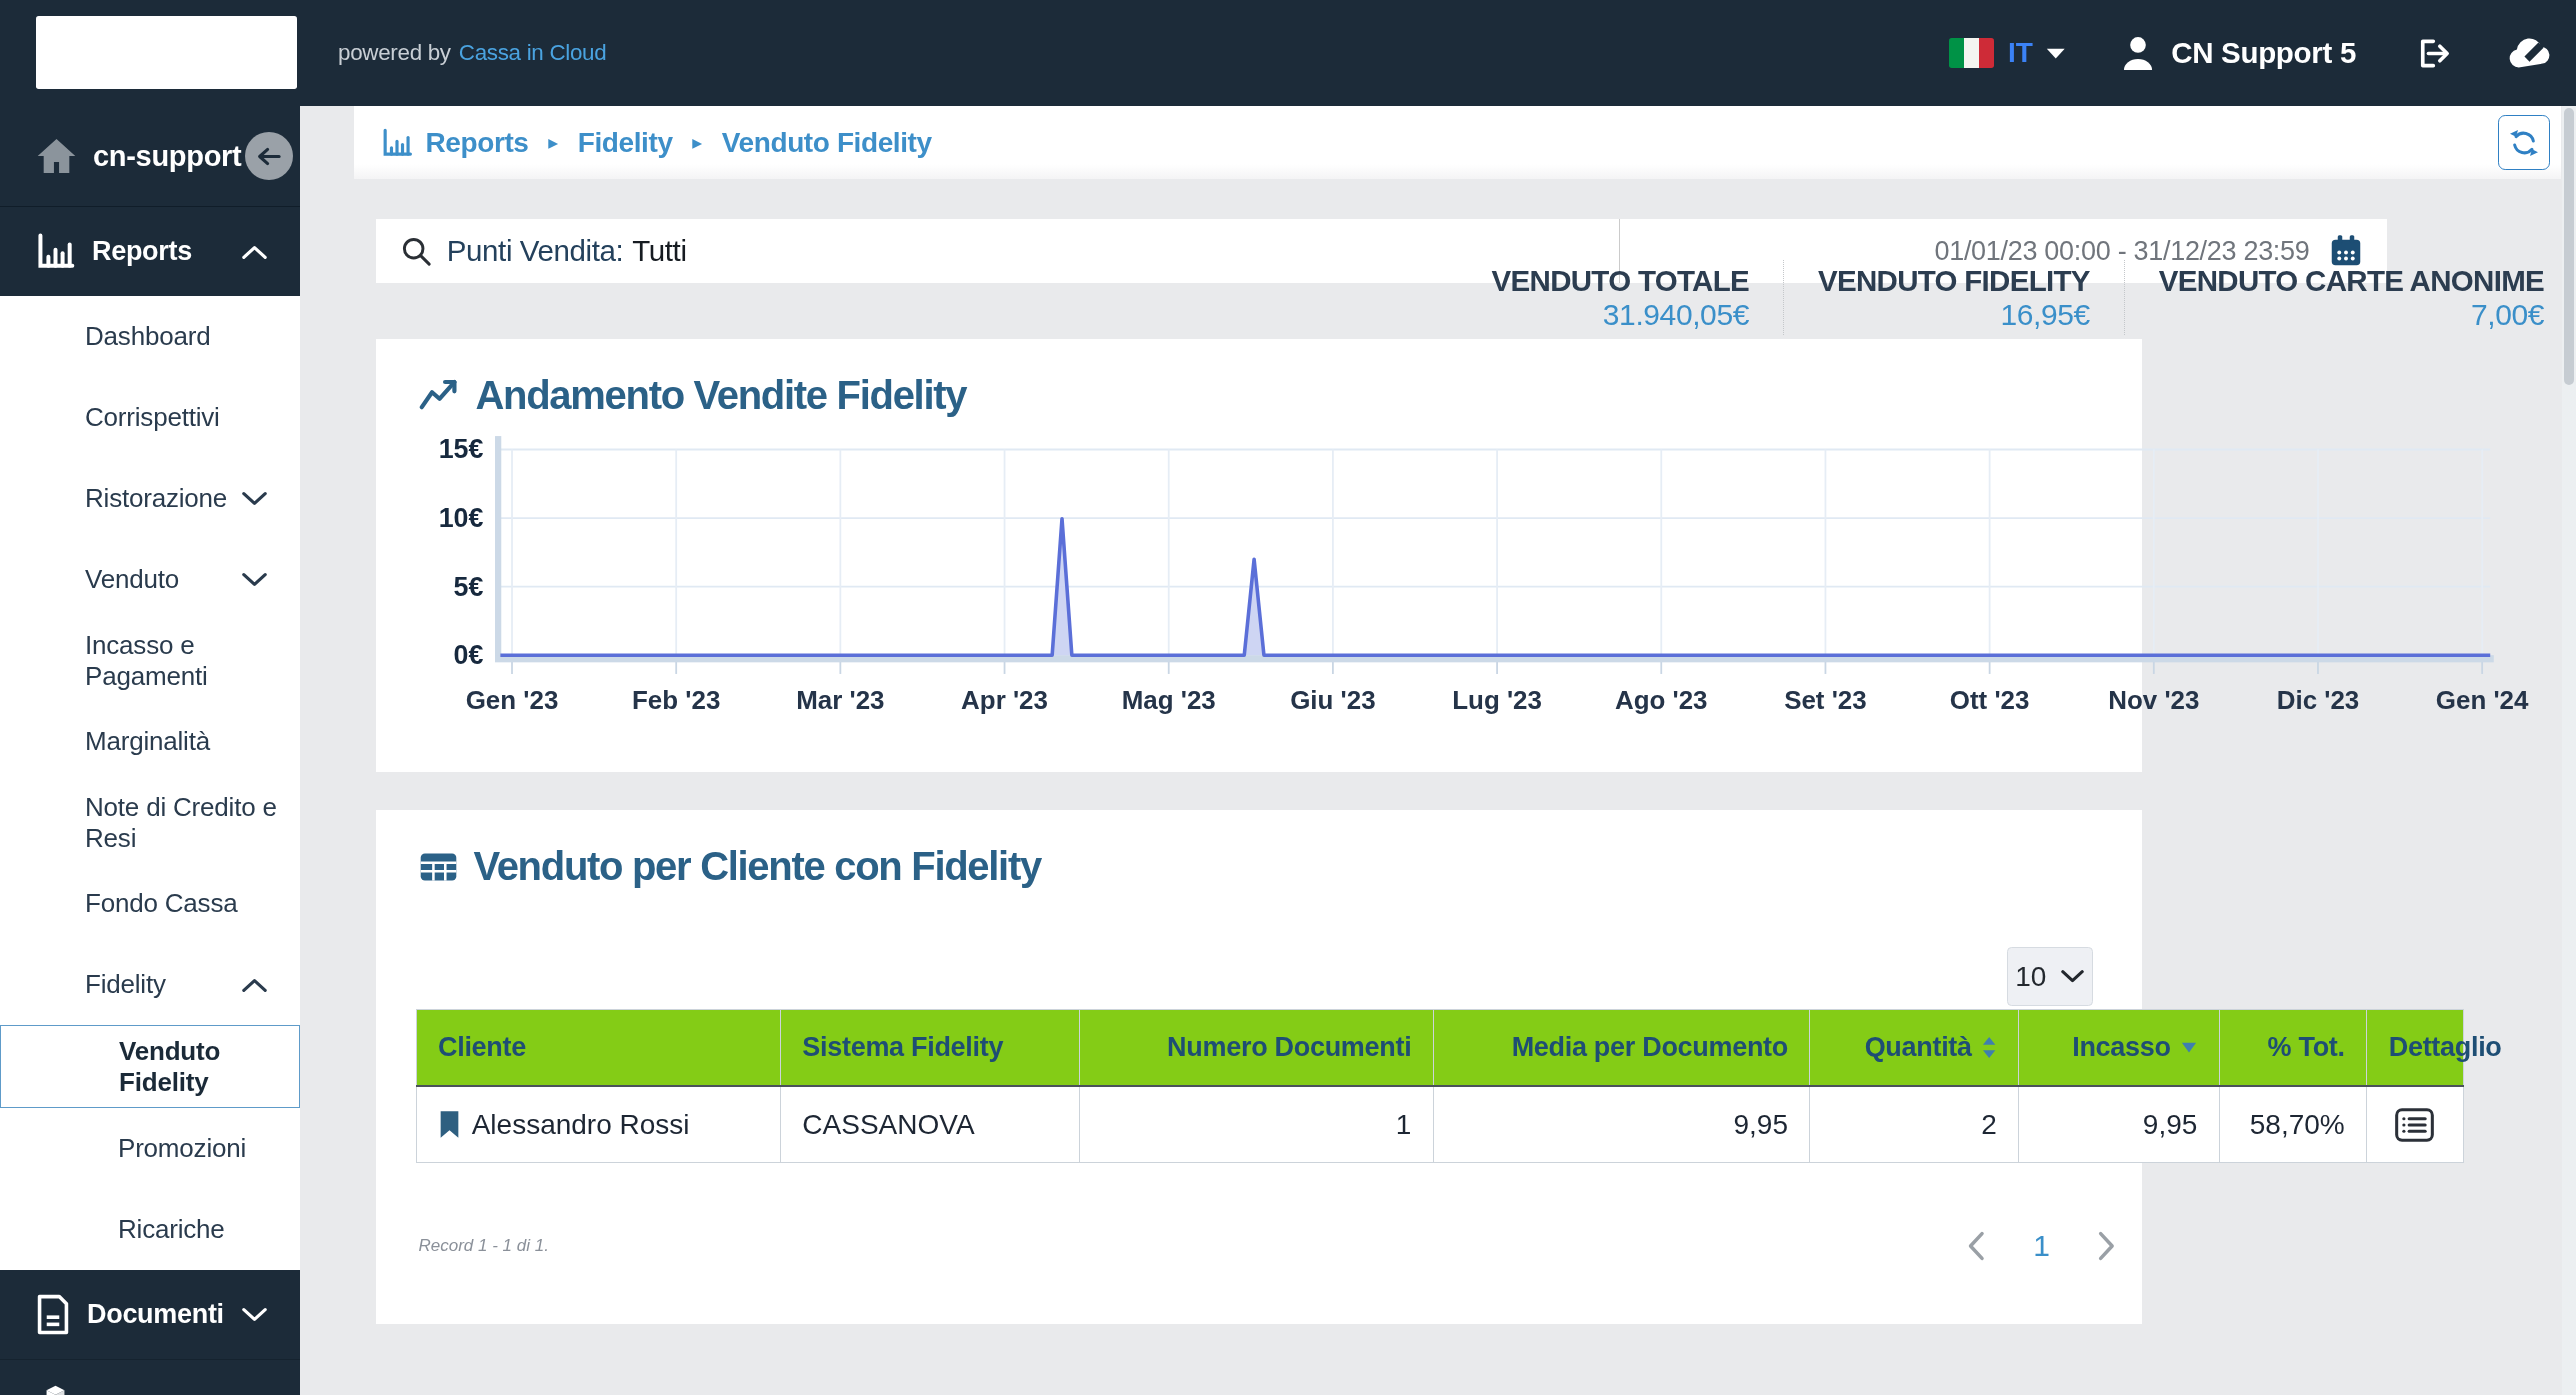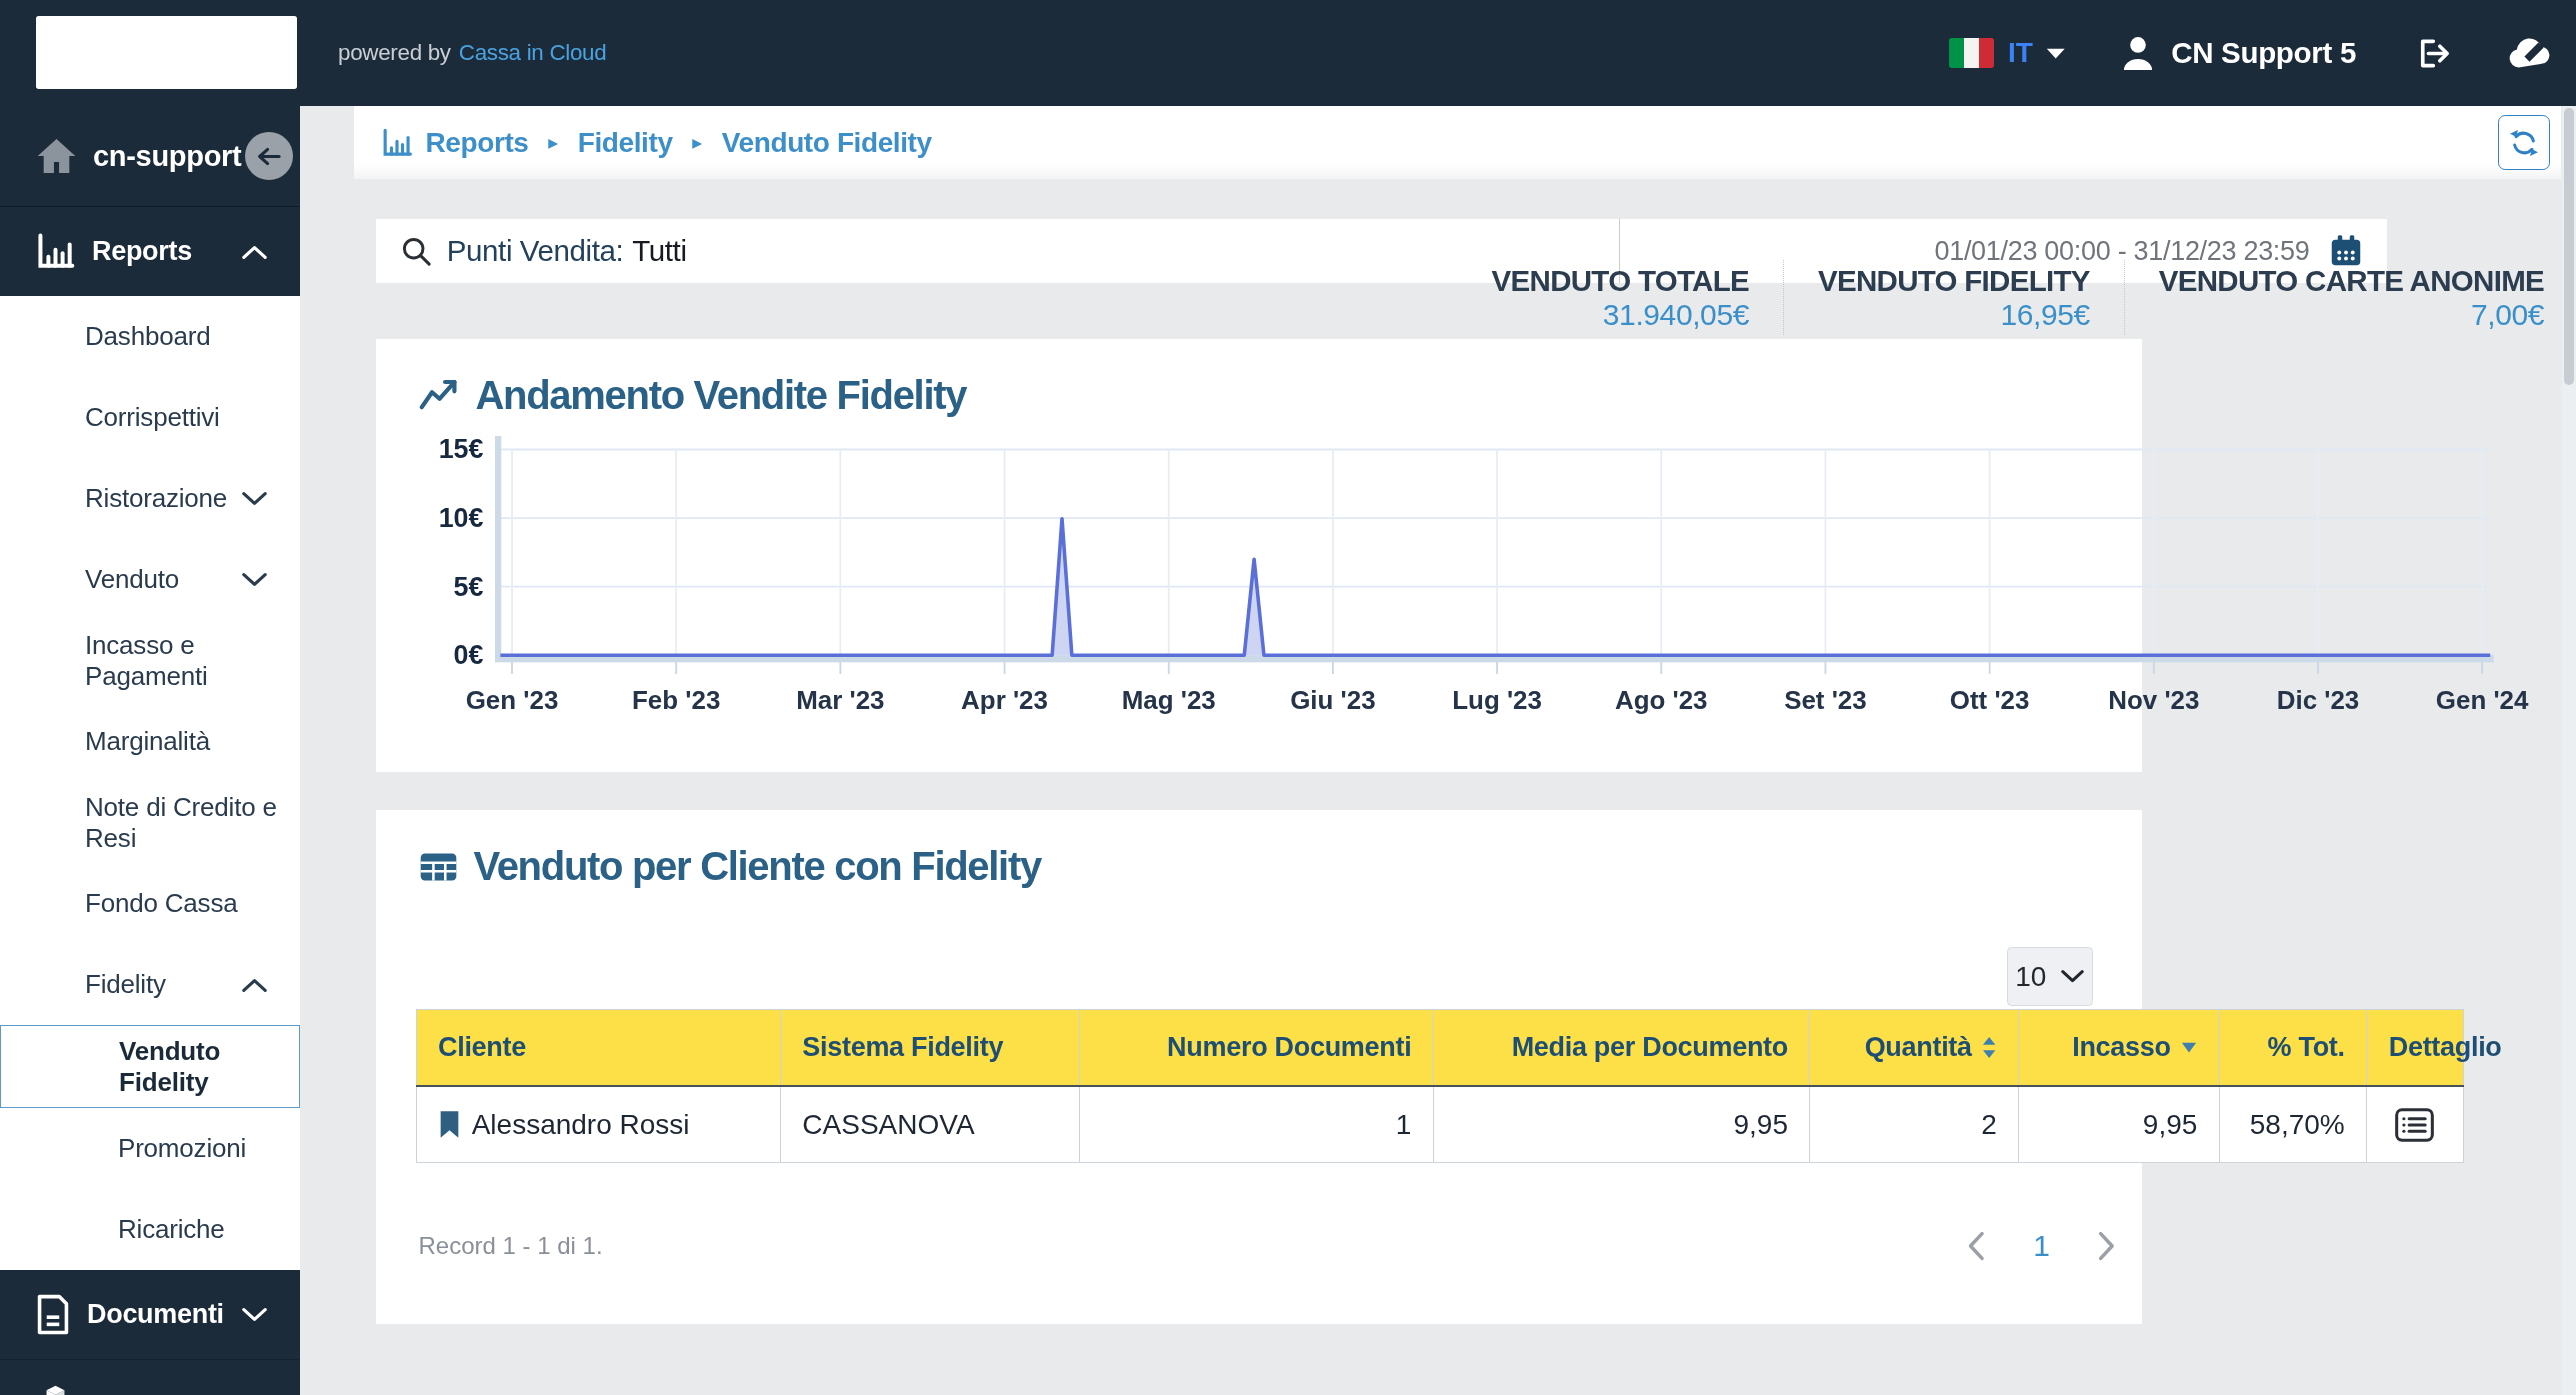--- a/index.html
+++ b/index.html
@@ -79,28 +79,28 @@
 
   #chart-svg{position:absolute;left:43px;top:89px;overflow:visible;}
 
   .pagesize{position:absolute;right:49px;top:137px;width:84px;height:57px;background:#eef0f4;
             border:1.8px solid #d6dbe1;border-radius:4.5px;display:flex;align-items:center;
             justify-content:center;cursor:pointer;text-align:center;}
   .pagesize .ps-val{font-size:28px;color:#23282e;margin-right:14.3px;}
 
   table.grid{position:absolute;left:40px;top:199px;width:2048px;border-collapse:collapse;table-layout:fixed;}
   table.grid th{border:1.8px solid #ccd3da;border-bottom:2.7px solid #4a5259;height:75px;
-                font-size:27px;font-weight:bold;color:#1e4e74;padding:0 21.5px;background:#fde047;letter-spacing:-0.3px;margin-left:11px;}
+                font-size:27px;font-weight:bold;color:#1e4e74;padding:0 21.5px;background:#84cc16;letter-spacing:-0.3px;margin-left:11px;}
   table.grid td{border:1.8px solid #ccd3da;height:75px;font-size:28px;color:#1d2633;padding:0 21.5px;background:#fff;}
   .al{text-align:left}.ar{text-align:right}.ac{text-align:center}
   .th-inner{display:inline-flex;align-items:center;gap:10.7px;}
   .cliente-cell{display:flex;align-items:center;gap:10.7px;}
 
   .table-footer{position:absolute;left:43px;right:25px;top:419px;display:flex;align-items:center;}
-  .record{font-size:24px;color:#8a9099;}
+  .record{font-size:17px;color:#8a9099;font-style:italic;}
   .pager{margin-left:auto;display:flex;align-items:center;gap:47px;}
   .pager .pg-num{font-size:30px;color:#3a8fc9;}
   .pager .pg-btn{background:none;border:none;padding:0;cursor:pointer;display:flex;}
 
   
   .scroll-strip{position:absolute;right:0;top:106px;width:14.3px;height:1290px;background:#eceff1;z-index:45;}
   .scroll-thumb{position:absolute;left:1.8px;top:1.8px;width:10.7px;height:277px;background:#c6ccd2;border-radius:6.3px;}
 </style>
 </head>
 <body>

